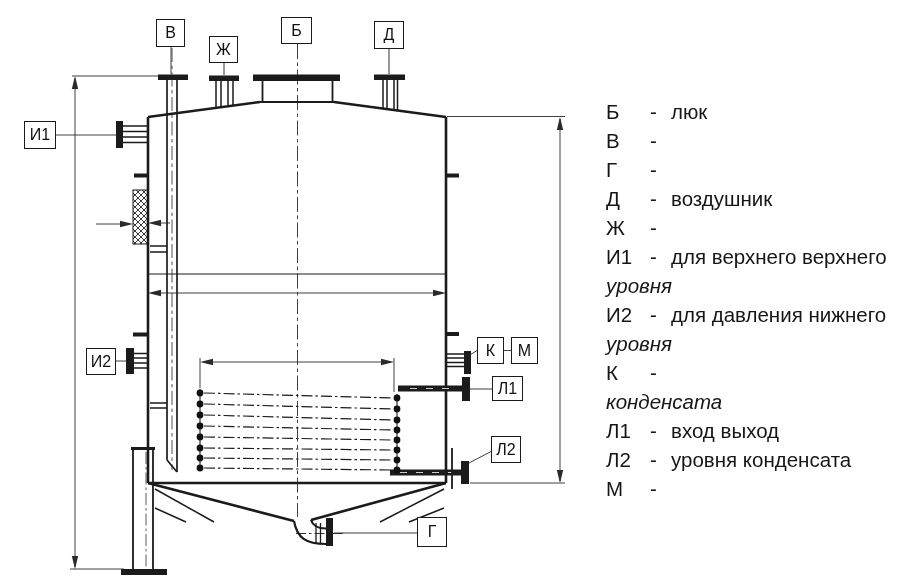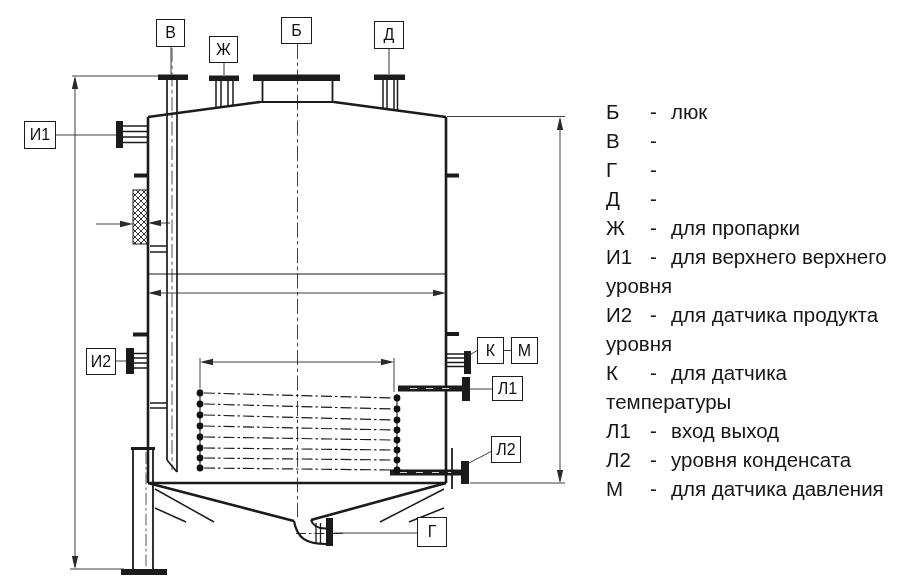--- a/index.html
+++ b/index.html
@@ -14,21 +14,21 @@
     font-size:16px;font-weight:500;color:#111;letter-spacing:0;line-height:1;
     z-index:3;
   }
   .legend{
     position:absolute;left:606px;top:97px;width:312px;z-index:2;
   }
   .lrow{
     display:grid;grid-template-columns:44px 21px auto;align-items:center;
     height:29px;font-size:20.5px;color:#161616;white-space:nowrap;
   }
-  .lrow.cont{display:block;line-height:29px;}
+  .lrow.cont{display:block;line-height:29px;font-style:italic;}
   .lkey{text-align:left;}
   .lsep{text-align:left;}
 </style>
 </head>
 <body>
 
 <div class="stage">
 
   <svg width="921" height="576" viewBox="0 0 921 576">
     <defs>
@@ -262,60 +262,58 @@
       <span class="lkey">В</span>
         <span class="lsep">-</span>
     </div>
     <div class="lrow">
       <span class="lkey">Г</span>
         <span class="lsep">-</span>
     </div>
     <div class="lrow">
       <span class="lkey">Д</span>
         <span class="lsep">-</span>
+        <span class="ltext">воздушник</span>
     </div>
     <div class="lrow">
       <span class="lkey">Ж</span>
         <span class="lsep">-</span>
-        <span class="ltext">для пропарки</span>
     </div>
     <div class="lrow">
       <span class="lkey">И1</span>
         <span class="lsep">-</span>
         <span class="ltext">для верхнего верхнего</span>
     </div>
     <div class="lrow cont">
       <span class="ltext">уровня</span>
     </div>
     <div class="lrow">
       <span class="lkey">И2</span>
         <span class="lsep">-</span>
-        <span class="ltext">для датчика продукта</span>
+        <span class="ltext">для давления нижнего</span>
     </div>
     <div class="lrow cont">
       <span class="ltext">уровня</span>
     </div>
     <div class="lrow">
       <span class="lkey">К</span>
         <span class="lsep">-</span>
-        <span class="ltext">для датчика</span>
     </div>
     <div class="lrow cont">
-      <span class="ltext">температуры</span>
+      <span class="ltext">конденсата</span>
     </div>
     <div class="lrow">
       <span class="lkey">Л1</span>
         <span class="lsep">-</span>
         <span class="ltext">вход выход</span>
     </div>
     <div class="lrow">
       <span class="lkey">Л2</span>
         <span class="lsep">-</span>
         <span class="ltext">уровня конденсата</span>
     </div>
     <div class="lrow">
       <span class="lkey">М</span>
         <span class="lsep">-</span>
-        <span class="ltext">для датчика давления</span>
     </div>
   </div>
 
 </div>
 
 </body></html>

